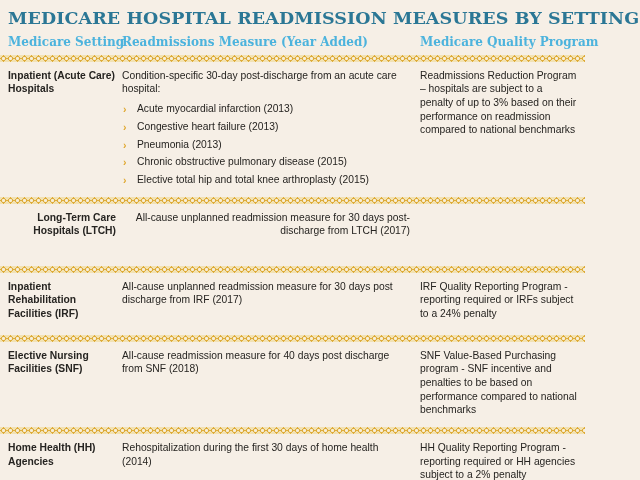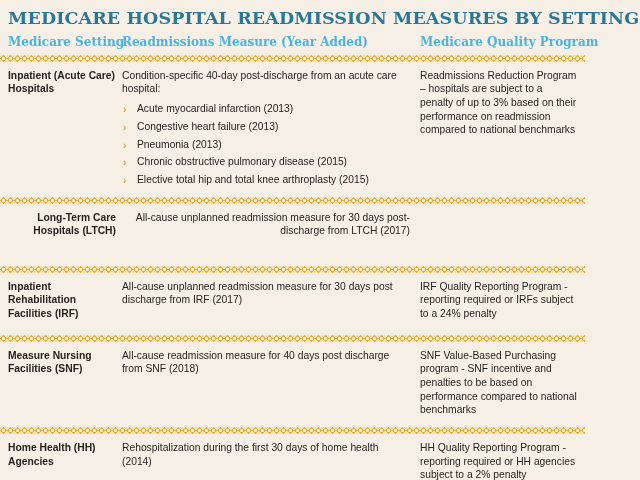--- a/index.html
+++ b/index.html
@@ -143,21 +143,21 @@
     <div class="ch ch-1">Medicare Setting</div>
     <div class="ch ch-2">Readmissions Measure (Year Added)</div>
     <div class="ch ch-3">Medicare Quality Program</div>
   </div>
 
   <div class="band"></div>
 
   <div class="row row-r1">
     <div class="cell c1">Inpatient (Acute Care) Hospitals</div>
     <div class="cell c2">
-      <div>Condition-specific 40-day post-discharge from an acute care hospital:</div>
+      <div>Condition-specific 30-day post-discharge from an acute care hospital:</div>
       <ul class="bullets">
         <li><span class="chev">›</span><span>Acute myocardial infarction (2013)</span></li>
         <li><span class="chev">›</span><span>Congestive heart failure (2013)</span></li>
         <li><span class="chev">›</span><span>Pneumonia (2013)</span></li>
         <li><span class="chev">›</span><span>Chronic obstructive pulmonary disease (2015)</span></li>
         <li><span class="chev">›</span><span>Elective total hip and total knee arthroplasty (2015)</span></li>
       </ul>
     </div>
     <div class="cell c3">Readmissions Reduction Program – hospitals are subject to a penalty of up to 3% based on their performance on readmission compared to national benchmarks</div>
   </div>
@@ -173,21 +173,21 @@
 
   <div class="row row-r3">
     <div class="cell c1">Inpatient Rehabilitation Facilities (IRF)</div>
     <div class="cell c2">All-cause unplanned readmission measure for 30 days post discharge from IRF (2017)</div>
     <div class="cell c3">IRF Quality Reporting Program - reporting required or IRFs  subject to a 24% penalty</div>
   </div>
 
   <div class="band"></div>
 
   <div class="row row-r4">
-    <div class="cell c1">Measure Nursing Facilities (SNF)</div>
+    <div class="cell c1">Elective Nursing Facilities (SNF)</div>
     <div class="cell c2">All-cause readmission measure for 40 days post discharge from SNF (2018)</div>
     <div class="cell c3">SNF Value-Based Purchasing program - SNF incentive and penalties to be based on performance compared to national benchmarks</div>
   </div>
 
   <div class="band"></div>
 
   <div class="row row-r5">
     <div class="cell c1">Home Health (HH) Agencies</div>
     <div class="cell c2">Rehospitalization during the first 30 days of home health (2014)</div>
     <div class="cell c3">HH Quality Reporting Program - reporting required or HH agencies subject to a 2% penalty</div>

